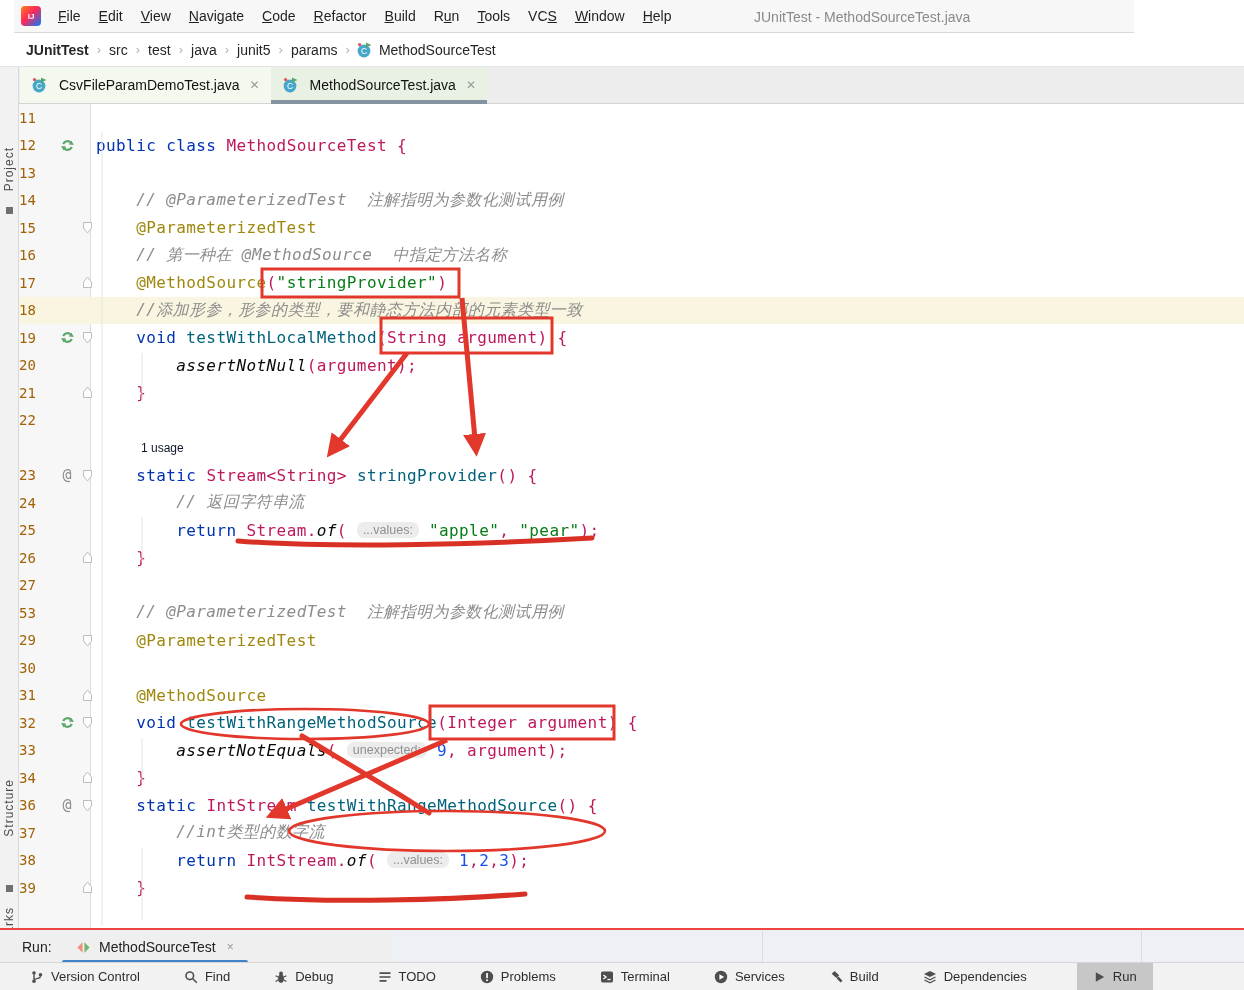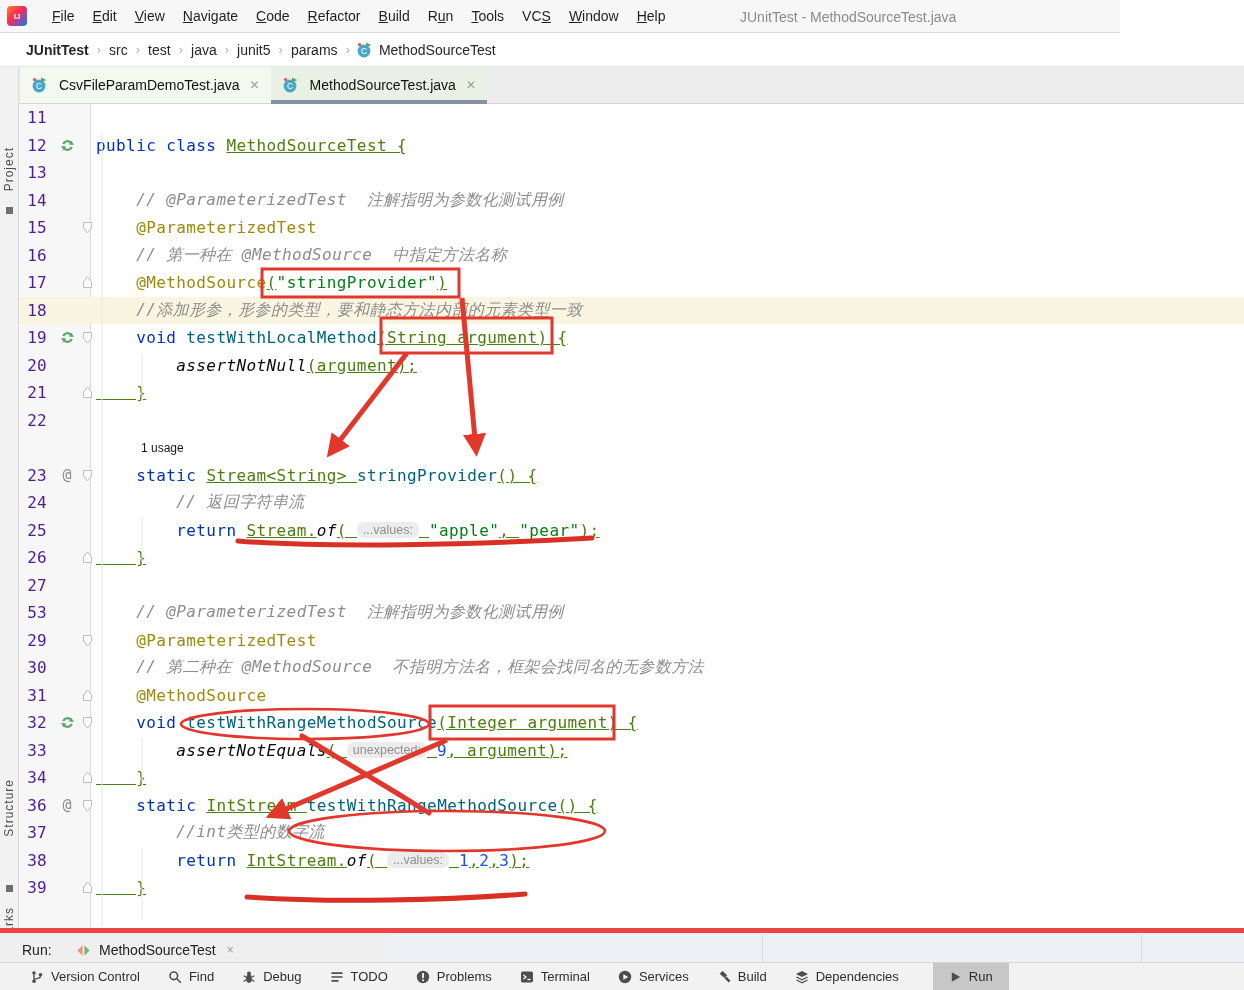--- a/index.html
+++ b/index.html
@@ -1,20 +1,20 @@
 <!DOCTYPE html>
 <html><head>
 <meta charset="utf-8">
 <style>
   html,body{margin:0;padding:0;}
   body{width:1244px;height:990px;position:relative;overflow:hidden;background:#fff;
        font-family:"Liberation Sans",sans-serif;-webkit-font-smoothing:antialiased;}
   
-  #titlebar{position:absolute;left:0;top:0;width:1120px;height:33px;background:#f7f7f7;
-            border-bottom:1px solid #d9d9d9;display:flex;align-items:center;box-sizing:border-box;gap:8px;}
+  #titlebar{position:absolute;left:14px;top:0;width:1120px;height:33px;background:#f7f7f7;
+            border-bottom:1px solid #d9d9d9;display:flex;align-items:center;box-sizing:border-box;}
   #logo{width:20px;height:20px;margin:0 8px 0 7px;border-radius:4px;
         background:linear-gradient(135deg,#fc801d 0%,#fe2857 45%,#007eff 100%);
         color:#fff;font-size:8px;font-weight:bold;display:flex;align-items:center;justify-content:center;}
   .menu-item{font-size:14px;color:#1f1f1f;padding:0 9px;cursor:default;}
   .menu-item .mn{text-decoration:underline;}
   #win-title{position:absolute;left:740px;top:0;height:33px;display:flex;align-items:center;
              font-size:14px;color:#8a8a8a;}
   
   #crumbbar{position:absolute;left:0;top:33px;width:1244px;height:34px;background:#fff;
             border-bottom:1px solid #e4e4e4;display:flex;align-items:center;box-sizing:border-box;padding-left:24px;}
@@ -37,54 +37,54 @@
   .etab.t0{background:#f3f9ef;}
   .etab.t1{background:#e9f1e4;}
   .etab.active:after{content:"";position:absolute;left:0;right:0;bottom:-1px;height:4px;background:#8593a1;}
   .tab-close{color:#9a9a9a;font-size:12px;margin-left:3px;}
   
   #editor{position:absolute;left:19px;top:104px;width:1225px;height:826px;background:#fff;overflow:hidden;}
   #gutterbg{position:absolute;left:0;top:0;width:72px;height:826px;background:#f7f7f7;
             border-right:1px solid #dcdcdc;box-sizing:border-box;}
   .row{position:relative;height:27.5px;display:flex;align-items:center;}
   .row.hl{background:#faf5e0;}
-  .ln{width:36px;text-align:center;font-family:"DejaVu Sans Mono",monospace;font-size:16px;color:#4c1d95;flex:0 0 36px;}
+  .ln{width:36px;text-align:left;font-family:"DejaVu Sans Mono",monospace;font-size:14px;color:#a16207;flex:0 0 36px;}
   .gi{width:24px;flex:0 0 24px;display:flex;justify-content:center;align-items:center;}
   .gi .at{color:#8c8c8c;font-size:15px;font-family:"DejaVu Sans Mono",monospace;}
   .fold{width:17px;flex:0 0 17px;display:flex;justify-content:center;align-items:center;}
   .code{font-family:"DejaVu Sans Mono",monospace;font-size:16px;letter-spacing:0.4px;white-space:pre;color:#080808;}
   .code span{white-space:pre;}
   .k{color:#0033b3;}
-  .p{color:#4d7c0f;text-decoration:underline;}
+  .p{color:#be185d;}
   .a{color:#9e880d;}
   .c{color:#8c8c8c;font-style:italic;}
   .s{color:#067d17;}
   .n{color:#1750eb;}
   .d{color:#00627a;}
   .i{color:#080808;font-style:italic;margin-top:21px;}
   .inlay{display:inline-block;background:#ececec;color:#909090;border-radius:7px;
          font-family:"Liberation Sans",sans-serif;font-size:12.5px;letter-spacing:0;
          padding:1px 6px;vertical-align:2px;}
   .usage{font-size:12px;color:#0f172a;padding-left:45px;}
   
   #anno{position:absolute;left:0;top:0;pointer-events:none;z-index:50;}
   
   #runbar{position:absolute;left:0;top:928px;width:1244px;height:34px;background:#efefef;
-          border-top:5px solid #ef4444;box-sizing:border-box;}
+          border-top:2px solid #ef4444;box-sizing:border-box;}
   #run-label{position:absolute;left:22px;top:0;height:34px;display:flex;align-items:center;
              font-size:14px;color:#222;}
   #run-tab{position:absolute;left:62px;top:0;height:34px;display:flex;align-items:center;gap:8px;
            padding:0 14px;font-size:14px;color:#222;}
   #run-tab:after{content:"";position:absolute;left:0;right:0;bottom:0;height:4px;background:#3f83c9;border-radius:2px;}
   #run-band{position:absolute;left:390px;top:1px;width:854px;height:33px;background:#edf1f6;}
   .band-div{position:absolute;top:0;width:1px;height:33px;background:#d8dce1;}
   
   #statusbar{position:absolute;left:0;top:962px;width:1244px;height:28px;background:#f2f2f2;
              border-top:1px solid #d6d6d6;box-sizing:border-box;display:flex;align-items:center;
-             padding-left:30px;gap:28px;}
+             padding-left:30px;gap:44px;}
   .st-item{display:flex;align-items:center;gap:7px;font-size:13px;color:#2e2e2e;height:27px;}
   .st-item svg{display:block;}
   .st-item.active{background:#c7c7c7;padding:0 16px;margin-left:6px;}
 </style>
 </head>
 <body>
 
 <div id="titlebar">
   <div id="logo">IJ</div>
   <div id="menu-items" style="display: flex;">
@@ -326,21 +326,20 @@
           <svg width="11" height="13" viewBox="0 0 11 13">
             <path d="M1.5 1.5h8v5.5L5.5 12 1.5 7z" fill="#fdfdfd" stroke="#bdbdbd"></path>
           </svg>
         </span>
         <span class="code"><span class="a">    @ParameterizedTest</span></span>
       </div>
       <div class="row">
         <span class="ln">30</span>
         <span class="gi"></span>
         <span class="fold"></span>
-        <span class="code"><span class="c">    // 第二种在 @MethodSource  不指明方法名，框架会找同名的无参数方法</span></span>
       </div>
       <div class="row">
         <span class="ln">31</span>
         <span class="gi"></span>
         <span class="fold">
           <svg width="11" height="13" viewBox="0 0 11 13">
             <path d="M1.5 11.5h8V6L5.5 1 1.5 6z" fill="#fdfdfd" stroke="#bdbdbd"></path>
           </svg>
         </span>
         <span class="code"><span class="a">    @MethodSource</span></span>

